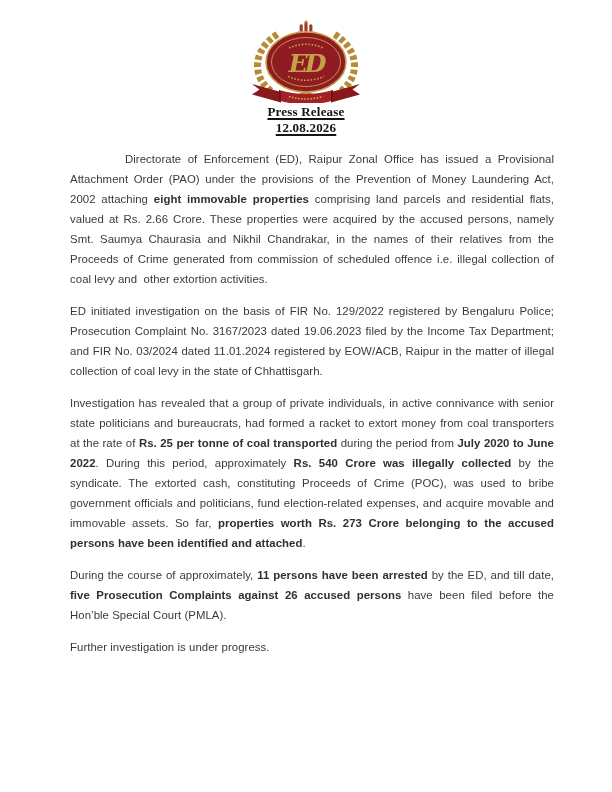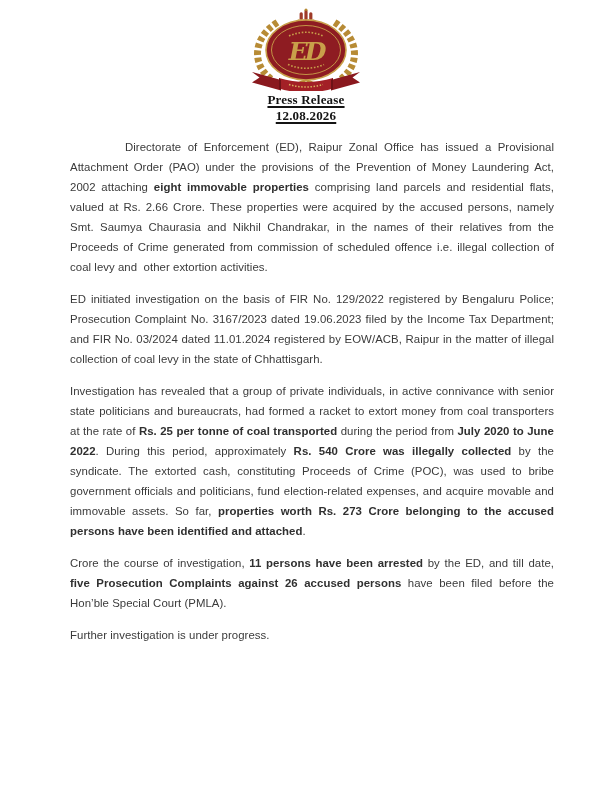--- a/index.html
+++ b/index.html
@@ -11,21 +11,21 @@
   .page {
     position: relative;
     width: 612px;
     height: 792px;
     background: #ffffff;
     font-family: "Liberation Sans", sans-serif;
     overflow: hidden;
   }
   .header {
     text-align: center;
-    padding-top: 7px;
+    padding-top: 19px;
   }
   .emblem-svg {
     display: block;
     margin: 0 auto;
   }
   .release-title,
   .release-date {
     font-family: Liberation Serif, serif;
     font-weight: bold;
     font-size: 13px;
@@ -97,17 +97,17 @@
     </svg>
 
     <div class="release-title">Press Release</div>
     <div class="release-date">12.08.2026</div>
   </div>
 
   <div class="doc-body">
     <p class="para indent"><span>Directorate of Enforcement (ED), Raipur Zonal Office has issued a Provisional Attachment Order (PAO) under the provisions of the Prevention of Money Laundering Act, 2002 attaching </span><b>eight immovable properties</b><span> comprising land parcels and residential flats, valued at Rs. 2.66 Crore. These properties were acquired by the accused persons, namely Smt. Saumya Chaurasia and Nikhil Chandrakar, in the names of their relatives from the Proceeds of Crime generated from commission of scheduled offence i.e. illegal collection of coal levy and&nbsp; other extortion activities.</span></p>
     <p class="para"><span>ED initiated investigation on the basis of FIR No. 129/2022 registered by Bengaluru Police; Prosecution Complaint No. 3167/2023 dated 19.06.2023 filed by the Income Tax Department; and FIR No. 03/2024 dated 11.01.2024 registered by EOW/ACB, Raipur in the matter of illegal collection of coal levy in the state of Chhattisgarh.</span></p>
     <p class="para"><span>Investigation has revealed that a group of private individuals, in active connivance with senior state politicians and bureaucrats, had formed a racket to extort money from coal transporters at the rate of </span><b>Rs. 25 per tonne of coal transported</b><span> during the period from </span><b>July 2020 to June 2022</b><span>. During this period, approximately </span><b>Rs. 540 Crore was illegally collected</b><span> by the syndicate. The extorted cash, constituting Proceeds of Crime (POC), was used to bribe government officials and politicians, fund election-related expenses, and acquire movable and immovable assets. So far, </span><b>properties worth Rs. 273 Crore belonging to the accused persons have been identified and attached</b><span>.</span></p>
-    <p class="para"><span>Crore the course of investigation, </span><b>11 persons have been arrested</b><span> by the ED, and till date, </span><b>five Prosecution Complaints against 26 accused persons</b><span> have been filed before the Hon’ble Special Court (PMLA).</span></p>
+    <p class="para"><span>During the course of approximately, </span><b>11 persons have been arrested</b><span> by the ED, and till date, </span><b>five Prosecution Complaints against 26 accused persons</b><span> have been filed before the Hon’ble Special Court (PMLA).</span></p>
     <p class="para last"><span>Further investigation is under progress.</span></p>
   </div>
 
 </div>
 
 </body></html>

